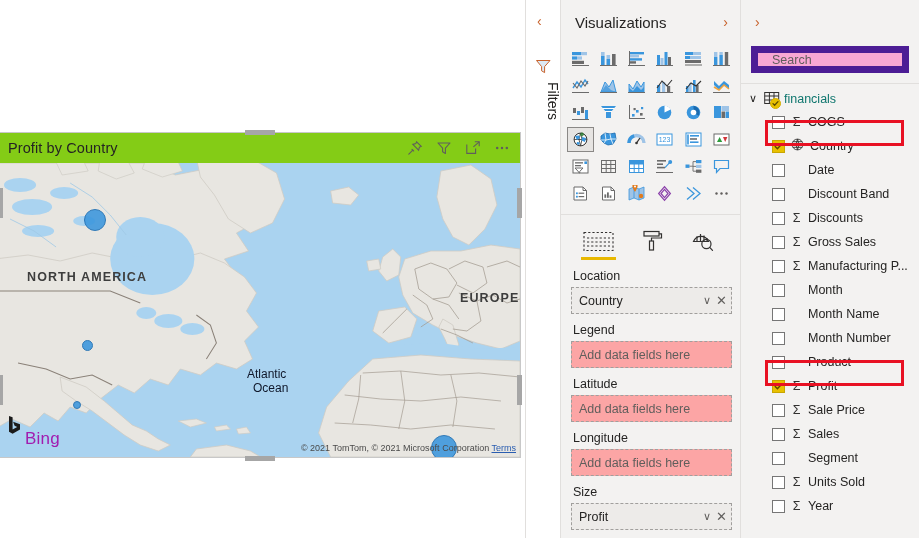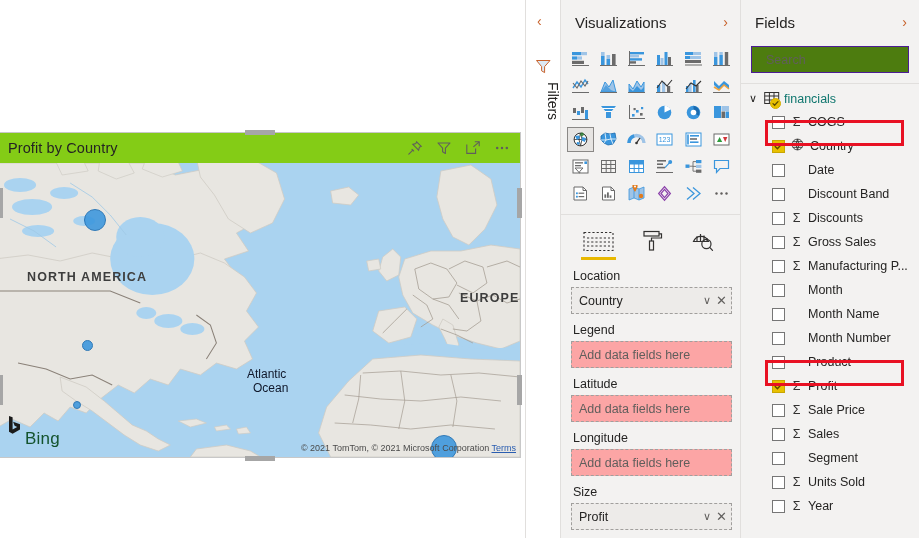--- a/index.html
+++ b/index.html
@@ -89,21 +89,21 @@
     line-height: 1.25;
     white-space: nowrap;
     pointer-events: none;
   }
   .bing-logo {
     position: absolute; left: 8px; bottom: 8px;
     display: flex; align-items: center; gap: 4px;
     color: #1b1b1b;
   }
   .bing-logo .bmark { width: 13px; height: 18px; }
-  .bing-logo .btext { font-size: 17px; color: #14532d; letter-spacing: .2px; margin-top: 28px; }
+  .bing-logo .btext { font-size: 17px; color: #a21caf; letter-spacing: .2px; margin-top: 28px; }
   .map-credit {
     position: absolute; right: 4px; bottom: 4px;
     font-size: 9px; color: #4a4a4a;
     white-space: nowrap;
   }
   .map-credit a { color: #2a5db0; text-decoration: underline; }
 
   
   .filters-rail {
     flex: 0 0 35px;
@@ -188,21 +188,21 @@
   
   .fields-pane {
     flex: 0 0 179px; width: 179px; height: 538px;
     background: #f3f2f1;
     border-left: 1px solid #e1dfdd;
     display: flex; flex-direction: column;
     overflow: hidden;
   }
   .search-wrap { padding: 2px 10px 10px 10px; }
   .search-box {
-    height: 27px; background: #4d7c0f; border: 1px solid #4c1d95;
+    height: 27px; background: #f9a8d4; border: 7px solid #4c1d95;
     display: flex; align-items: center; gap: 6px; padding: 0 8px;
   }
   .search-box input {
     border: none; outline: none; flex: 1;
     font-family: "Liberation Sans", sans-serif;
     font-size: 12.5px; color: #252423; background: transparent;
   }
   .search-box input::placeholder { color: #605e5c; }
 
   .fields-list { padding-top: 3px; border-top: 1px solid #e1dfdd; position: relative; }
@@ -786,21 +786,20 @@
         <span class="wicons">
           <span class="w-chev">∨</span>
           <span class="w-x">✕</span>
         </span>
       </div>
     </div>
   </div>
 
   <div class="fields-pane">
     <div class="pane-head">
-      <div class="pane-title">Fields</div>
       <div class="pane-chev">›</div>
     </div>
 
     <div class="search-wrap">
       <div class="search-box">
         <svg width="13" height="13" viewBox="0 0 13 13" fill="none" stroke="#3b3a39" stroke-width="1.1">
           <circle cx="5.3" cy="5.3" r="4"></circle>
           <path d="M8.3 8.3 L12 12" stroke-linecap="round"></path>
         </svg>
         <input type="text" placeholder="Search" style="">

